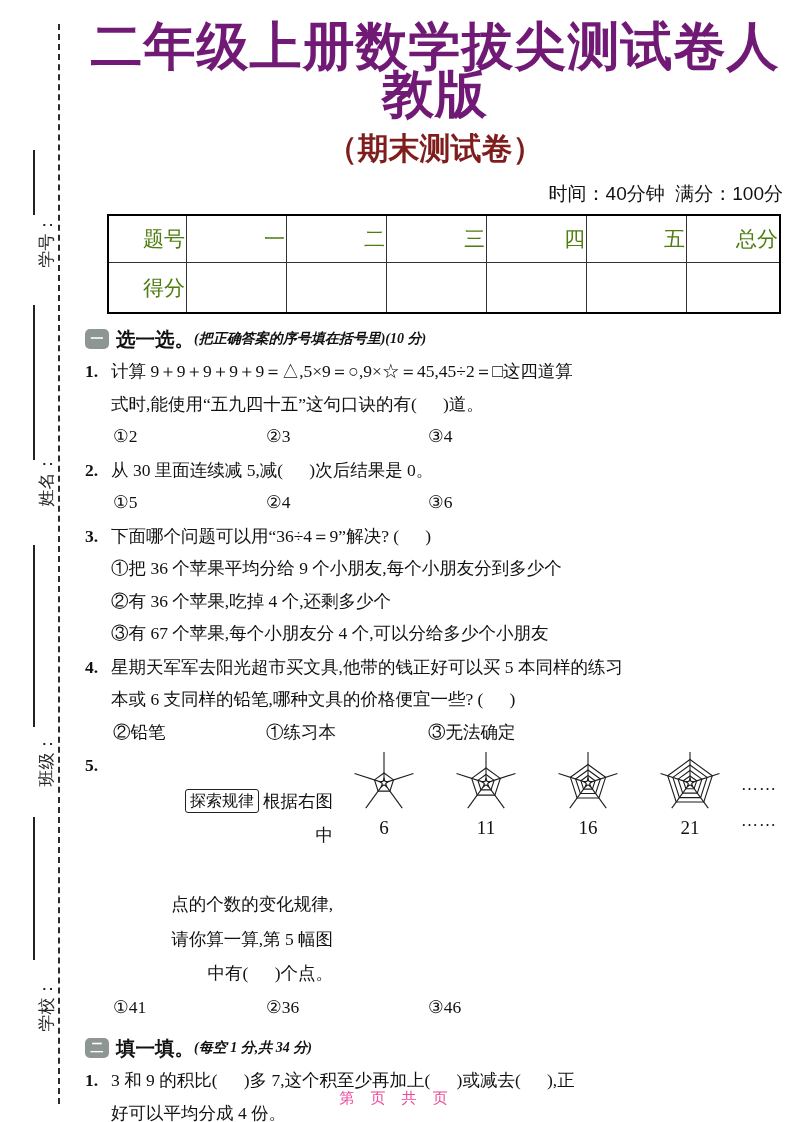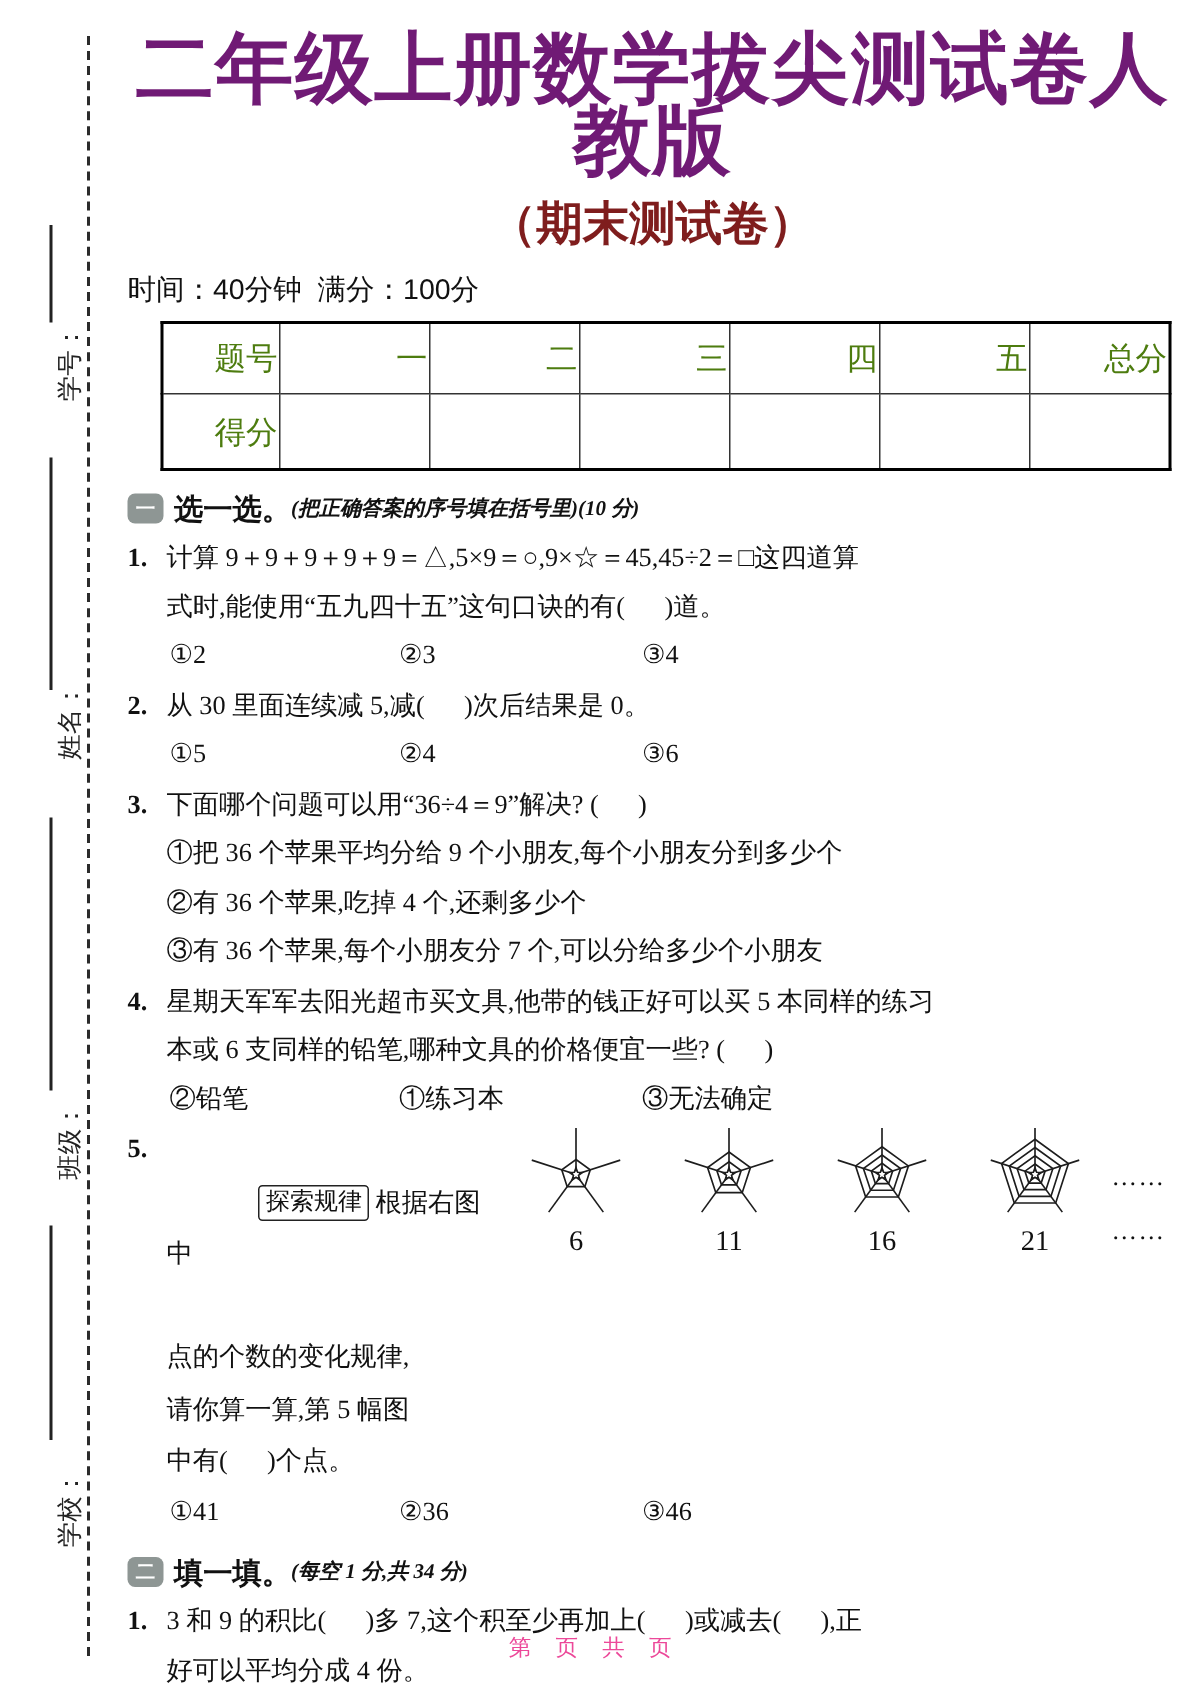--- a/index.html
+++ b/index.html
@@ -11,21 +11,21 @@
   .side-label{position:absolute;width:74px;height:22px;left:9px;
               display:flex;align-items:center;justify-content:center;
               transform:rotate(-90deg);font-size:17px;color:#222;}
   .sline{position:absolute;left:33px;width:2px;background:#222;}
   
   .content{position:absolute;left:85px;top:0;width:700px;}
   .title{margin:22px 0 0;text-align:center;font-family:"Liberation Sans",sans-serif;
          font-weight:bold;font-size:52px;line-height:48px;letter-spacing:1px;color:#701a75;}
   .subtitle{margin:10px 0 0;text-align:center;font-family:"Liberation Sans",sans-serif;
             font-weight:bold;font-size:31px;line-height:42px;color:#7f1d1d;}
-  .time{margin-top:12px;font-family:"Liberation Sans",sans-serif;
+  .time{margin-top:12px;text-align:right;font-family:"Liberation Sans",sans-serif;
         font-size:19px;line-height:24px;padding-right:2px;white-space:pre-wrap;}
   table.score{border-collapse:collapse;margin:8px 0 0 22px;table-layout:fixed;
               font-family:"Liberation Sans",sans-serif;}
   table.score td{border:1.5px solid #333;text-align:right;font-weight:normal;
                  font-size:21px;color:#4d7c0f;}
   table.score{border:2.5px solid #000;}
   table.score tr:nth-child(1) td{height:44px;}
   table.score tr:nth-child(2) td{height:47px;}
   .sec{display:flex;align-items:center;margin-top:10px;height:30px;}
   .badge{width:24px;height:20px;border-radius:5px;background:#8e9694;color:#fff;
@@ -39,21 +39,21 @@
   .line{font-size:17.5px;line-height:32.5px;white-space:pre-wrap;}
   .opts{display:flex;padding-left:2px;}
   .opts .opt{display:inline-block;font-size:17.5px;line-height:32.5px;white-space:pre-wrap;}
   .opts .opt:nth-child(1){width:153px;}
   .opts .opt:nth-child(2){width:162px;}
   .tagbox{display:inline-block;border:1.5px solid #222;border-radius:3px;
           font-family:"Liberation Sans",sans-serif;font-size:16px;line-height:22px;
           padding:0 4px;margin-right:4px;vertical-align:1px;}
   .q5cols{display:flex;}
   .q5left{width:222px;flex:none;}
-  .q5left .line{line-height:34.5px;}
+  .q5left .line{line-height:34.5px;text-align:right;}
   .q5right{flex:1;padding-top:2px;}
   .webs{display:flex;align-items:flex-end;}
   .web{width:102px;text-align:center;flex:none;}
   .weblabel{font-size:19px;line-height:22px;margin-top:2px;}
   .web-ellipsis{flex:none;width:54px;display:flex;flex-direction:column;
                 justify-content:flex-end;gap:16px;padding-bottom:8px;
                 font-size:17px;letter-spacing:1px;}
   .footer{position:absolute;left:0;bottom:14px;width:100%;text-align:center;
           font-family:"Liberation Sans",sans-serif;font-size:15px;letter-spacing:6px;color:#ec4899;}
   svg{display:block;margin:0 auto;}
@@ -133,21 +133,21 @@
         </div>
       </div>
     </div>
 
     <div class="q">
       <span class="qnum">3.</span>
       <div class="qbody">
         <div class="line">下面哪个问题可以用“36÷4＝9”解决? (      )</div>
         <div class="line">①把 36 个苹果平均分给 9 个小朋友,每个小朋友分到多少个</div>
         <div class="line">②有 36 个苹果,吃掉 4 个,还剩多少个</div>
-        <div class="line">③有 36 个苹果,每个小朋友分 7 个,可以分给多少个小朋友</div>
+        <div class="line">③有 67 个苹果,每个小朋友分 4 个,可以分给多少个小朋友</div>
       </div>
     </div>
 
     <div class="q">
       <span class="qnum">4.</span>
       <div class="qbody">
         <div class="line">星期天军军去阳光超市买文具,他带的钱正好可以买 5 本同样的练习</div>
         <div class="line">本或 6 支同样的铅笔,哪种文具的价格便宜一些? (      )</div>
         <div class="opts">
           <span class="opt">②铅笔</span>

